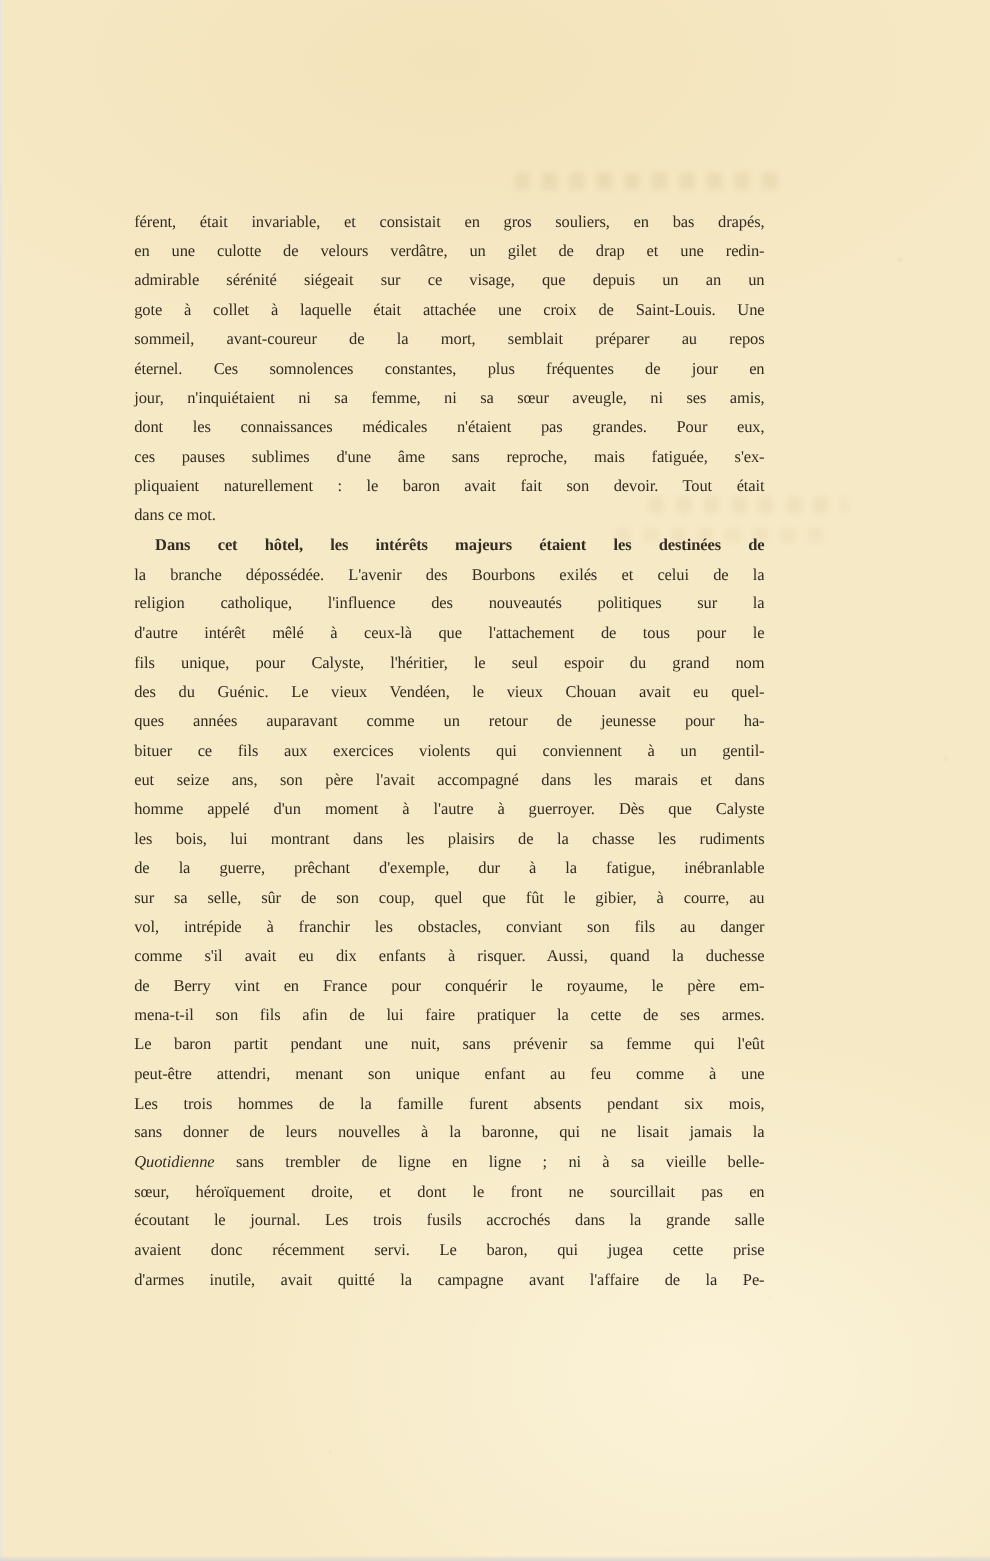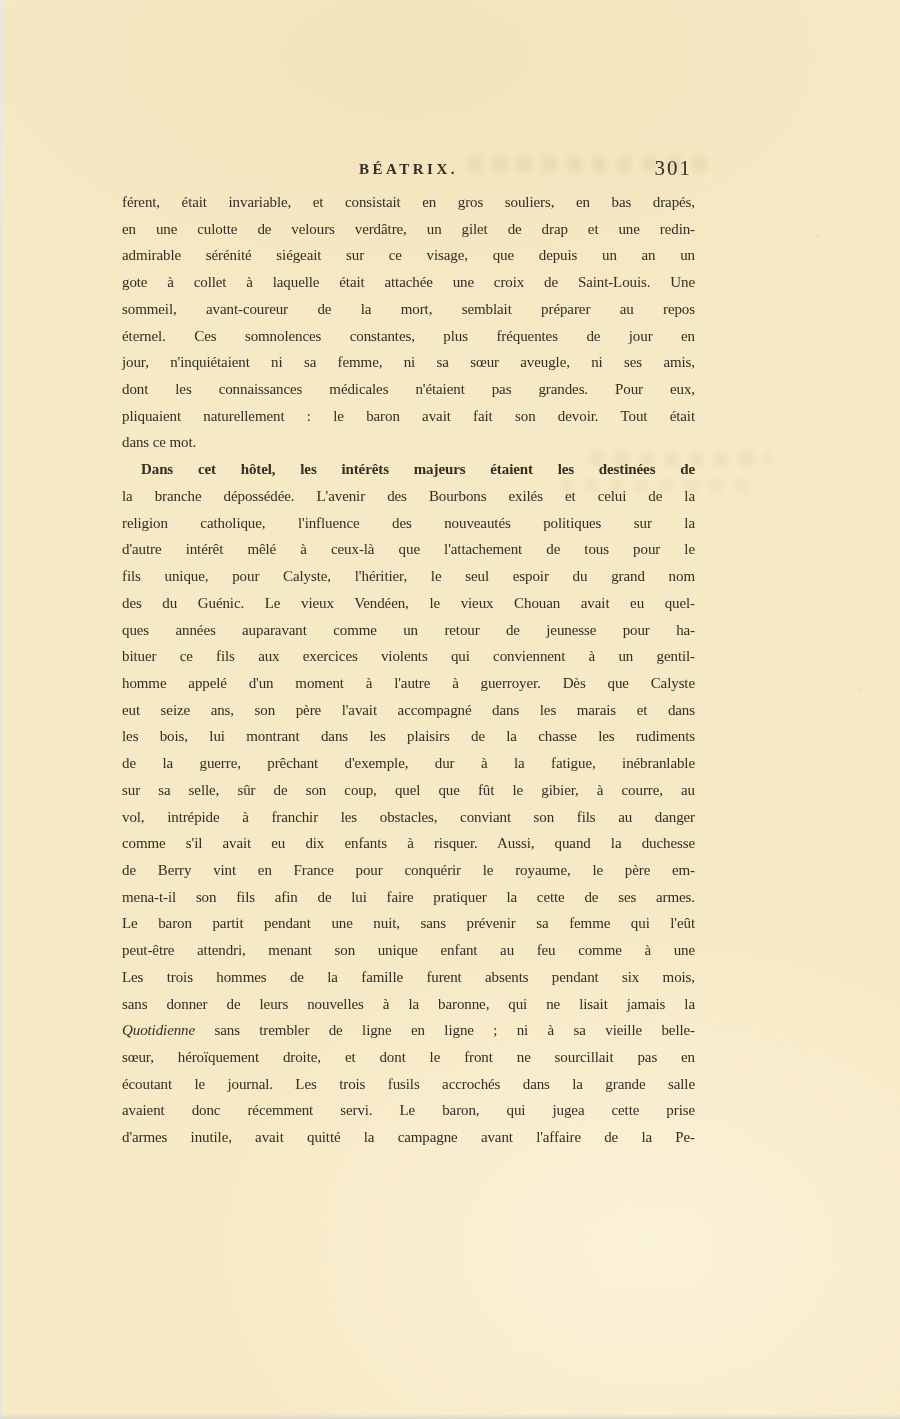--- a/index.html
+++ b/index.html
@@ -78,46 +78,43 @@
 </style>
 </head>
 <body>
 
 <div class="page">
 
   <div class="ghost ghost-a"></div>
   <div class="ghost ghost-b"></div>
   <div class="ghost ghost-c"></div>
 
-  <div class="header">
-    <span class="running-title">BÉATRIX.</span>
-    <span class="page-number">301</span>
-  </div>
 
   <div class="text-block">
       <div class="line">férent, était invariable, et consistait en gros souliers, en bas drapés,</div>
       <div class="line">en une culotte de velours verdâtre, un gilet de drap et une redin-</div>
       <div class="line">admirable sérénité siégeait sur ce visage, que depuis un an un</div>
       <div class="line">gote à collet à laquelle était attachée une croix de Saint-Louis. Une</div>
       <div class="line">sommeil, avant-coureur de la mort, semblait préparer au repos</div>
       <div class="line">éternel. Ces somnolences constantes, plus fréquentes de jour en</div>
       <div class="line">jour, n'inquiétaient ni sa femme, ni sa sœur aveugle, ni ses amis,</div>
       <div class="line">dont les connaissances médicales n'étaient pas grandes. Pour eux,</div>
+      <div class="line">ces pauses sublimes d'une âme sans reproche, mais fatiguée, s'ex-</div>
       <div class="line">pliquaient naturellement : le baron avait fait son devoir. Tout était</div>
       <div class="line flush">dans ce mot.</div>
       <div class="line indent">Dans cet hôtel, les intérêts majeurs étaient les destinées de</div>
       <div class="line">la branche dépossédée. L'avenir des Bourbons exilés et celui de la</div>
       <div class="line">religion catholique, l'influence des nouveautés politiques sur la</div>
       <div class="line">d'autre intérêt mêlé à ceux-là que l'attachement de tous pour le</div>
       <div class="line">fils unique, pour Calyste, l'héritier, le seul espoir du grand nom</div>
       <div class="line">des du Guénic. Le vieux Vendéen, le vieux Chouan avait eu quel-</div>
       <div class="line">ques années auparavant comme un retour de jeunesse pour ha-</div>
       <div class="line">bituer ce fils aux exercices violents qui conviennent à un gentil-</div>
+      <div class="line">eut seize ans, son père l'avait accompagné dans les marais et dans</div>
       <div class="line">homme appelé d'un moment à l'autre à guerroyer. Dès que Calyste</div>
-      <div class="line">eut seize ans, son père l'avait accompagné dans les marais et dans</div>
       <div class="line">les bois, lui montrant dans les plaisirs de la chasse les rudiments</div>
       <div class="line">de la guerre, prêchant d'exemple, dur à la fatigue, inébranlable</div>
       <div class="line">sur sa selle, sûr de son coup, quel que fût le gibier, à courre, au</div>
       <div class="line">vol, intrépide à franchir les obstacles, conviant son fils au danger</div>
       <div class="line">comme s'il avait eu dix enfants à risquer. Aussi, quand la duchesse</div>
       <div class="line">de Berry vint en France pour conquérir le royaume, le père em-</div>
       <div class="line">mena-t-il son fils afin de lui faire pratiquer la cette de ses armes.</div>
       <div class="line">Le baron partit pendant une nuit, sans prévenir sa femme qui l'eût</div>
       <div class="line">peut-être attendri, menant son unique enfant au feu comme à une</div>
       <div class="line">Les trois hommes de la famille furent absents pendant six mois,</div>

